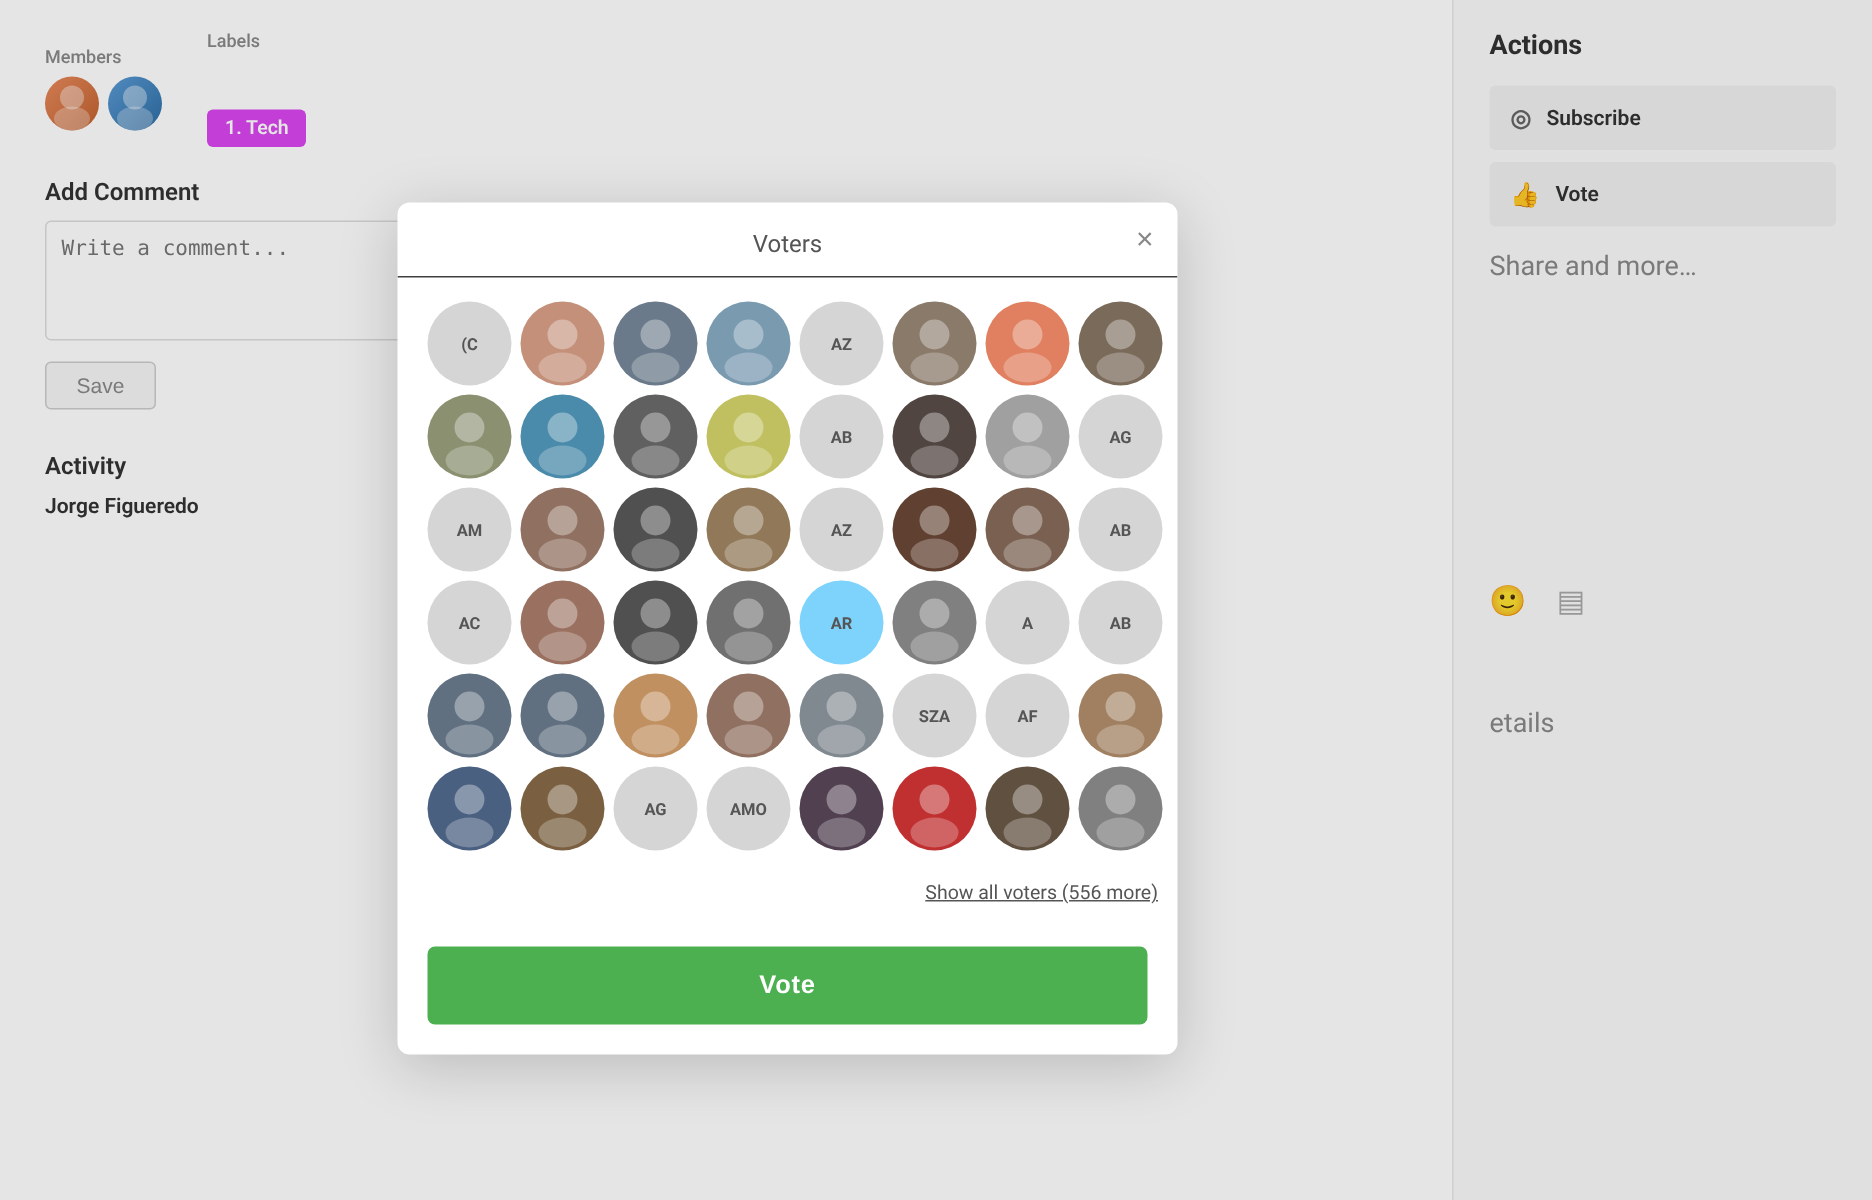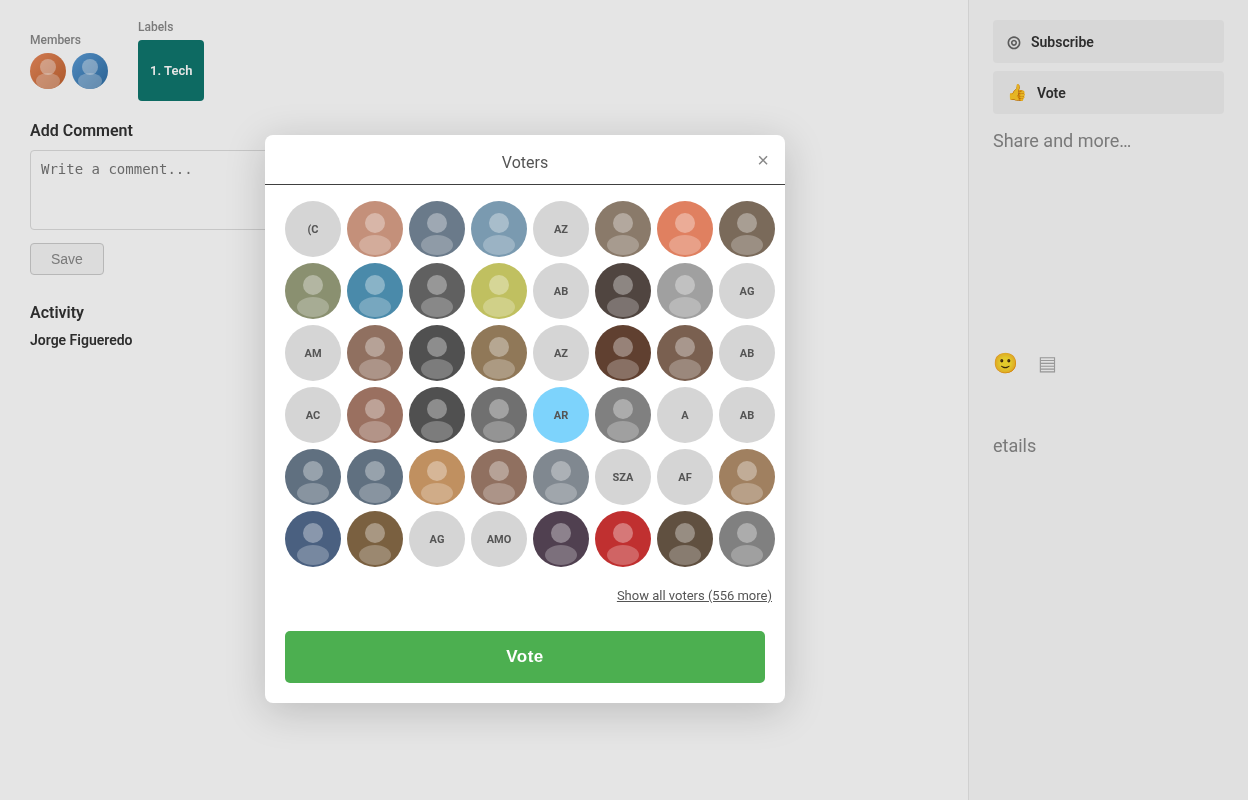--- a/index.html
+++ b/index.html
@@ -51,26 +51,27 @@
       background: #ccc;
       overflow: hidden;
       display: flex;
       align-items: center;
       justify-content: center;
       font-size: 11px;
       font-weight: 600;
       color: #fff;
     }
     .label-badge {
-      background: #0f766e;
+      background: #d946ef;
       color: #fff;
-      padding: 23px 12px;
+      padding: 5px 12px;
       border-radius: 4px;
       font-size: 13px;
       font-weight: 600;
+      margin-top: 33px;
     }
     .votes-btn {
       border: 1px solid #ccc;
       background: #fff;
       padding: 6px 14px;
       border-radius: 4px;
       font-size: 14px;
       color: #333;
       cursor: pointer;
     }
@@ -333,20 +334,21 @@
     <textarea class="comment-textarea" placeholder="Write a comment..." style=""></textarea>
     <br>
     <button class="save-btn">Save</button>
 
     
     <div class="activity-title">Activity</div>
     <div class="activity-user">Jorge Figueredo</div>
   </div>
 
   <div class="right-sidebar">
+    <div class="actions-title">Actions</div>
     <div class="action-item">
       <span class="action-icon">◎</span>
       <span>Subscribe</span>
     </div>
     <div class="action-item">
       <span class="action-icon">👍</span>
       <span>Vote</span>
     </div>
     <div style="margin-top:16px;">
       <a class="share-link">Share and more…</a>

